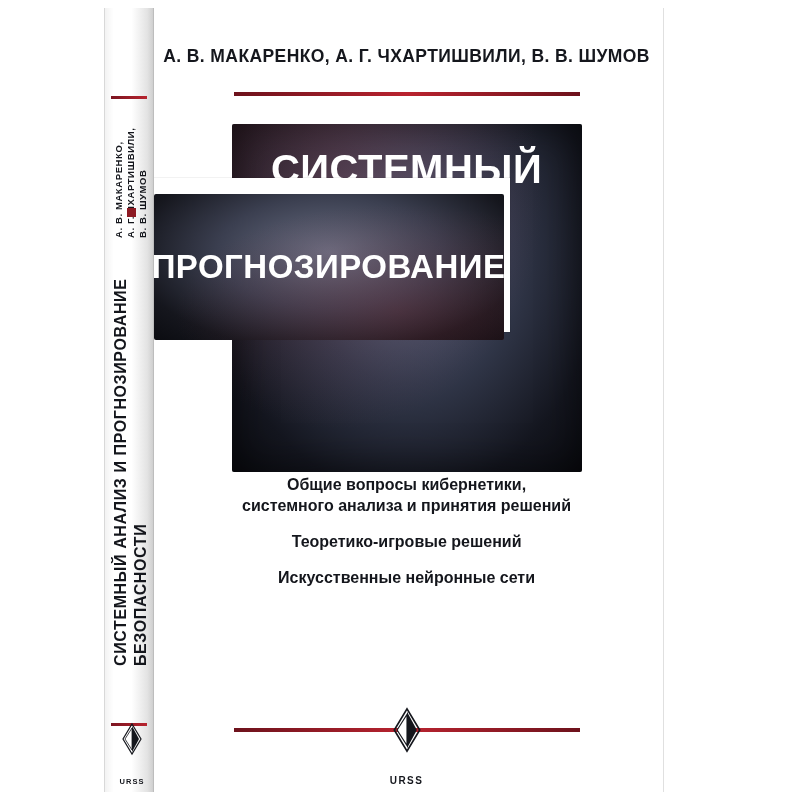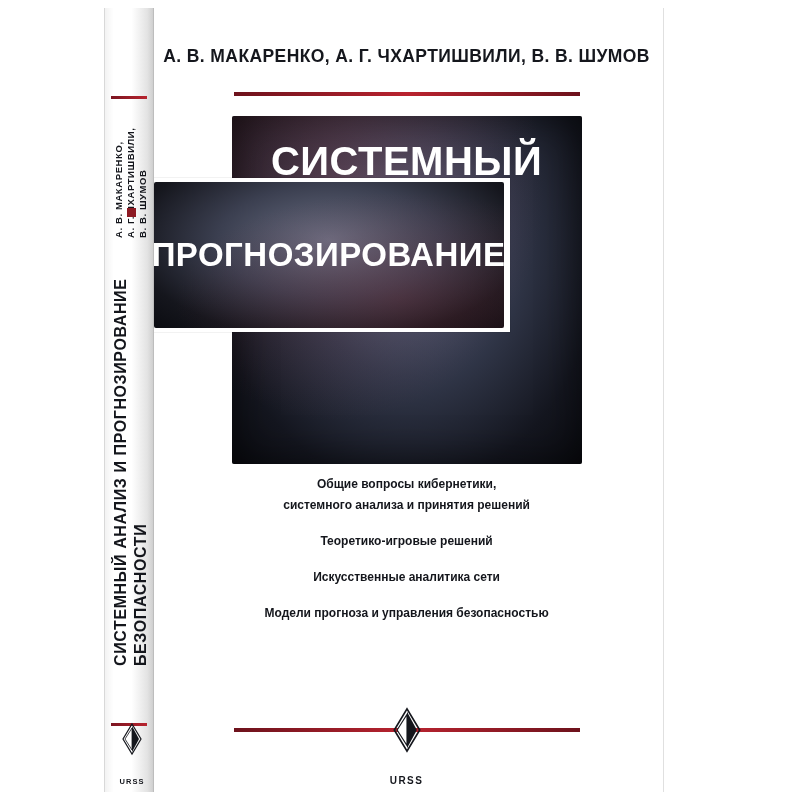--- a/index.html
+++ b/index.html
@@ -125,21 +125,21 @@
     left: 80px;
     width: 346px;
     height: 4px;
     background: linear-gradient(to right, #6d121c 0%, #b9232f 50%, #6d121c 100%);
   }
   .rule.top { top: 84px; }
   .rule.bottom { bottom: 60px; }
 
   .title-block {
     position: absolute;
-    top: 108px;
+    top: 116px;
     left: 78px;
     width: 350px;
     height: 348px;
     background:
       radial-gradient(ellipse at 50% 38%, #5d6a86 0%, #33394c 42%, #14161f 78%, #0a0b10 100%);
     border-radius: 2px;
     box-shadow: inset 0 0 40px rgba(0,0,0,0.55);
     overflow: hidden;
   }
   .title-block::after {
@@ -173,21 +173,21 @@
     left: -6px;
     width: 362px;
     top: 170px;
     height: 154px;
     background: #ffffff;
     box-shadow: 0 0 0 1px rgba(0,0,0,0.05);
   }
   .band-inner {
     position: absolute;
     left: 6px;
-    top: 4px;
+    top: 16px;
     width: 350px;
     height: 146px;
     background:
       radial-gradient(ellipse at 50% 40%, #6a6f83 0%, #3b3f50 45%, #15161d 80%, #0b0c11 100%);
     border-radius: 2px;
     display: flex;
     flex-direction: column;
     align-items: center;
     justify-content: center;
   }
@@ -212,21 +212,21 @@
   .subtitles {
     position: absolute;
     top: 466px;
     left: 30px;
     width: 446px;
     text-align: center;
   }
   .sub {
     color: #14161c;
     font-weight: bold;
-    font-size: 12px;
+    font-size: 16px;
     line-height: 21px;
     margin-bottom: 15px;
   }
   .publisher {
     position: absolute;
     bottom: 6px;
     left: 0;
     width: 506px;
     text-align: center;
   }
@@ -274,22 +274,21 @@
 
       <div class="white-band">
         <div class="band-inner">
           <div class="band-line l1">ПРОГНОЗИРОВАНИЕ</div>
         </div>
       </div>
 
       <div class="subtitles">
         <div class="sub">Общие вопросы кибернетики,<br>системного анализа и принятия решений</div>
         <div class="sub">Теоретико-игровые решений</div>
-        <div class="sub">Искусственные аналитика сети</div>
-        <div class="sub">Модели прогноза и управления безопасностью</div>
+        <div class="sub">Искусственные нейронные сети</div>
       </div>
 
       <div class="rule bottom"></div>
 
       <div class="publisher">
         <svg width="44" height="48" viewBox="0 0 30 34">
           <path d="M15 2 L24 17 L15 32 L6 17 Z" fill="none" stroke="#15171d" stroke-width="1.2"></path>
           <path d="M15 4 L22 17 L15 30 Z" fill="#15171d"></path>
           <path d="M8 17 L15 6 L15 28 Z" fill="#ffffff" stroke="#15171d" stroke-width="0.8"></path>
         </svg>

